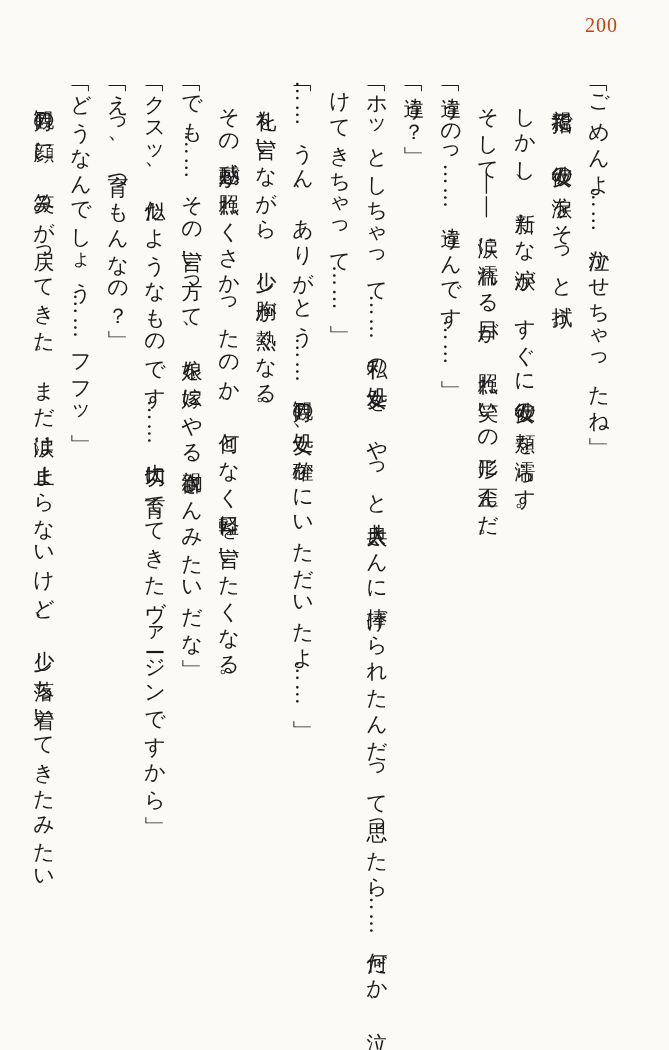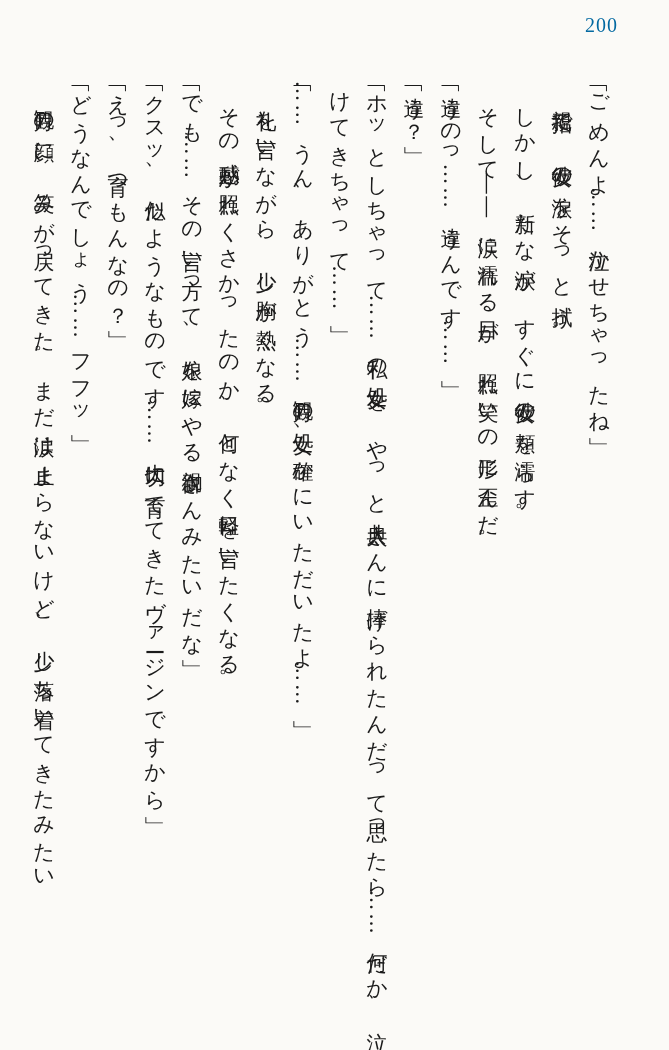--- a/index.html
+++ b/index.html
@@ -12,21 +12,21 @@
     height: 1050px;
     background: #fbfaf7;
     overflow: hidden;
     font-family: "DejaVu Serif", "Liberation Serif", serif;
   }
   .page-number {
     position: absolute;
     top: 14px;
     left: 585px;
     font-size: 20px;
-    color: #0369a1;
+    color: #c2410c;
     letter-spacing: 1px;
     font-family: "Liberation Serif", "DejaVu Serif", serif;
   }
   .text-block {
     position: absolute;
     top: 78px;
     right: 52px;
     height: 952px;
     writing-mode: vertical-rl;
     -webkit-writing-mode: vertical-rl;

